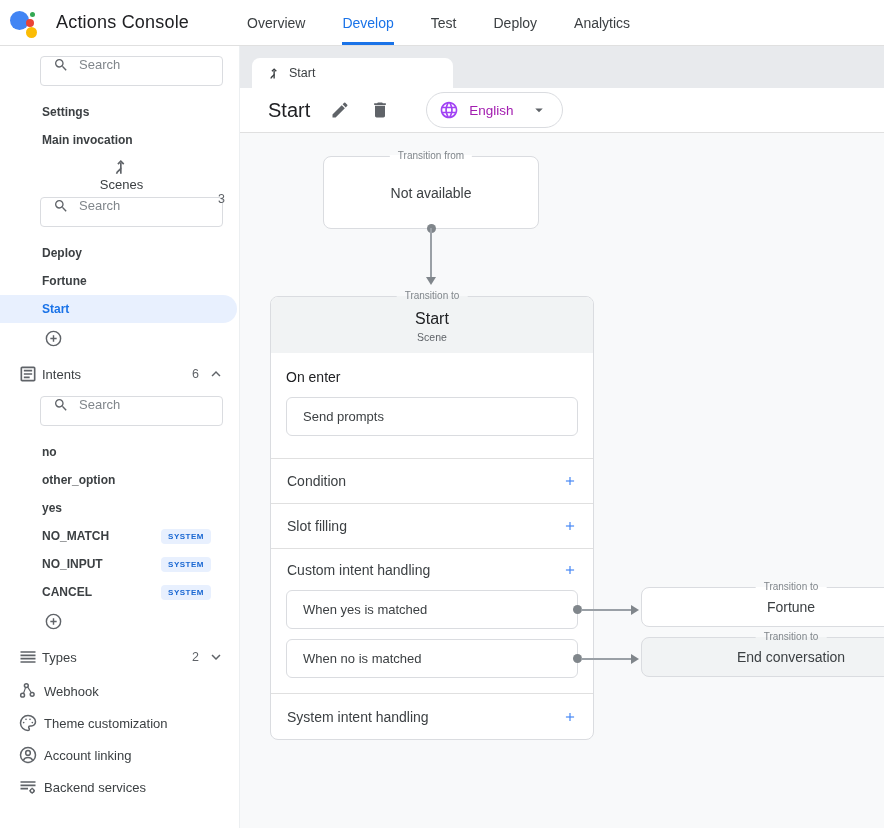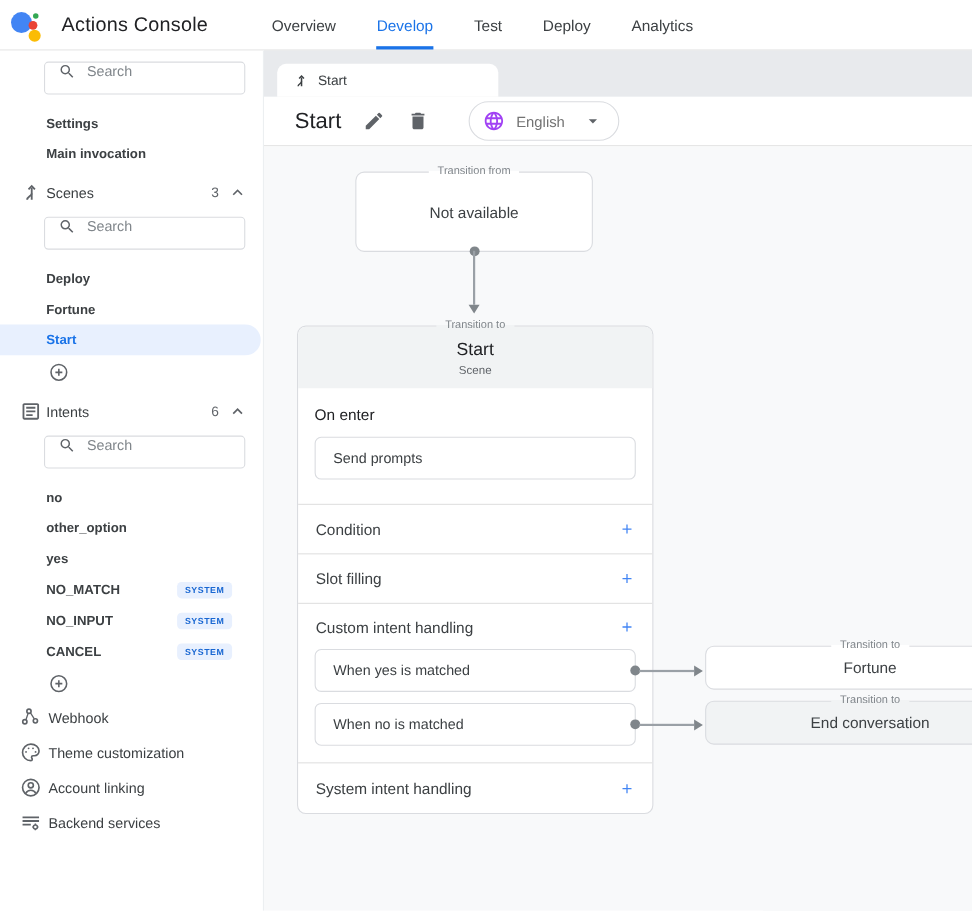--- a/index.html
+++ b/index.html
@@ -48,21 +48,21 @@
   .tabbar { height:42px; background:#e8eaed; display:flex; align-items:flex-end; }
   .tab { width:201px; height:30px; margin-left:12px; background:#fff; border-radius:8px 8px 0 0;
     display:flex; align-items:center; padding-left:14px; font-size:12.5px; font-weight:500; color:#3c4043; cursor:pointer; }
   .tab .ic { width:15px; height:15px; margin-right:8px; }
   .toolbar { height:45px; background:#fff; border-bottom:1px solid #e0e0e0; display:flex; align-items:center; padding-left:28px; }
   .tb-title { font-size:20px; color:#202124; }
   .tb-icon { width:20px; height:20px; margin-left:20px; cursor:pointer; }
   .lang-pill { margin-left:36px; height:36px; border:1px solid #dadce0; border-radius:18px; display:flex;
     align-items:center; padding:0 14px 0 12px; cursor:pointer; background:#fff; }
   .lang-pill .globe { width:20px; height:20px; margin-right:10px; }
-  .lang-pill .lang { font-size:13.5px; font-weight:500; color:#737373; margin-right:16px; }
+  .lang-pill .lang { font-size:13.5px; font-weight:500; color:#a21caf; margin-right:16px; }
   .lang-pill .caret { width:18px; height:18px; }
 
   
   .canvas { flex:1; position:relative; background:#f8f9fa; overflow:hidden; }
   .box-legend { position:absolute; top:-7px; left:50%; transform:translateX(-50%); font-size:10px;
     color:#80868b; padding:0 8px; white-space:nowrap; }
   .legend-white { background:linear-gradient(#f8f9fa 50%, #ffffff 50%); }
   .legend-gray  { background:linear-gradient(#f8f9fa 50%, #f1f3f4 50%); }
 
   .tf-box { position:absolute; left:83px; top:23px; width:216px; height:73px; background:#fff;
@@ -131,21 +131,21 @@
 
     <div class="searchbox">
       <svg class="ic" viewBox="0 0 24 24" fill="#5f6368">
           <path d="M15.5 14h-.79l-.28-.27A6.47 6.47 0 0 0 16 9.5 6.5 6.5 0 1 0 9.5 16c1.61 0 3.09-.59 4.23-1.57l.27.28v.79l5 5L20.49 19l-5-4.99zM9.5 14C7.01 14 5 11.99 5 9.5S7.01 5 9.5 5 14 7.01 14 9.5 11.99 14 9.5 14z"></path>
         </svg>
       <input placeholder="Search" style="">
     </div>
     <div class="side-item">Settings</div>
     <div class="side-item">Main invocation</div>
 
-    <div class="sec-head" style="margin-top:3px;">
+    <div class="sec-head" style="margin-top:3px;flex-direction:column;">
       <svg class="ic" viewBox="0 0 24 24" fill="none" stroke="#5f6368" stroke-width="2">
           <path d="M13 20V7"></path>
           <path d="M9.5 8.5 13 5l3.5 3.5"></path>
           <path d="M13 13c0 3-5 3.5-5 7"></path>
         </svg>
       <span class="sec-label">Scenes</span>
       <span class="sec-count">3</span>
       <svg class="chev" viewBox="0 0 24 24" fill="#5f6368">
           <path d="M7.41 15.41 12 10.83l4.59 4.58L18 14l-6-6-6 6z"></path>
         </svg>
@@ -197,20 +197,30 @@
       <span>CANCEL</span>
       <span class="badge">SYSTEM</span>
     </div>
     <div class="plus-row">
       <svg class="ic" viewBox="0 0 24 24" fill="none" stroke="#5f6368" stroke-width="1.8">
           <circle cx="12" cy="12" r="9"></circle>
           <path d="M12 8v8M8 12h8"></path>
         </svg>
     </div>
 
+    <div class="sec-head" style="margin-top:3px;">
+      <svg class="ic" viewBox="0 0 24 24" fill="#5f6368">
+          <path d="M3 5h18v2H3zm0 4h18v2H3zm0 4h18v2H3zm0 4h18v2H3z"></path>
+        </svg>
+      <span class="sec-label">Types</span>
+      <span class="sec-count">2</span>
+      <svg class="chev" viewBox="0 0 24 24" fill="#5f6368">
+          <path d="M7.41 8.59 12 13.17l4.59-4.58L18 10l-6 6-6-6z"></path>
+        </svg>
+    </div>
 
     <div class="side-link">
       <svg class="ic" viewBox="0 0 24 24" fill="none" stroke="#5f6368" stroke-width="1.8">
           <circle cx="10" cy="5.5" r="2.3"></circle>
           <circle cx="5.5" cy="17" r="2.3"></circle>
           <circle cx="17" cy="16" r="2.3"></circle>
           <path d="M9 8l-2.3 6.7M11.5 7l4.3 6.8" stroke-width="1.4"></path>
         </svg>
       <span>Webhook</span>
     </div>

